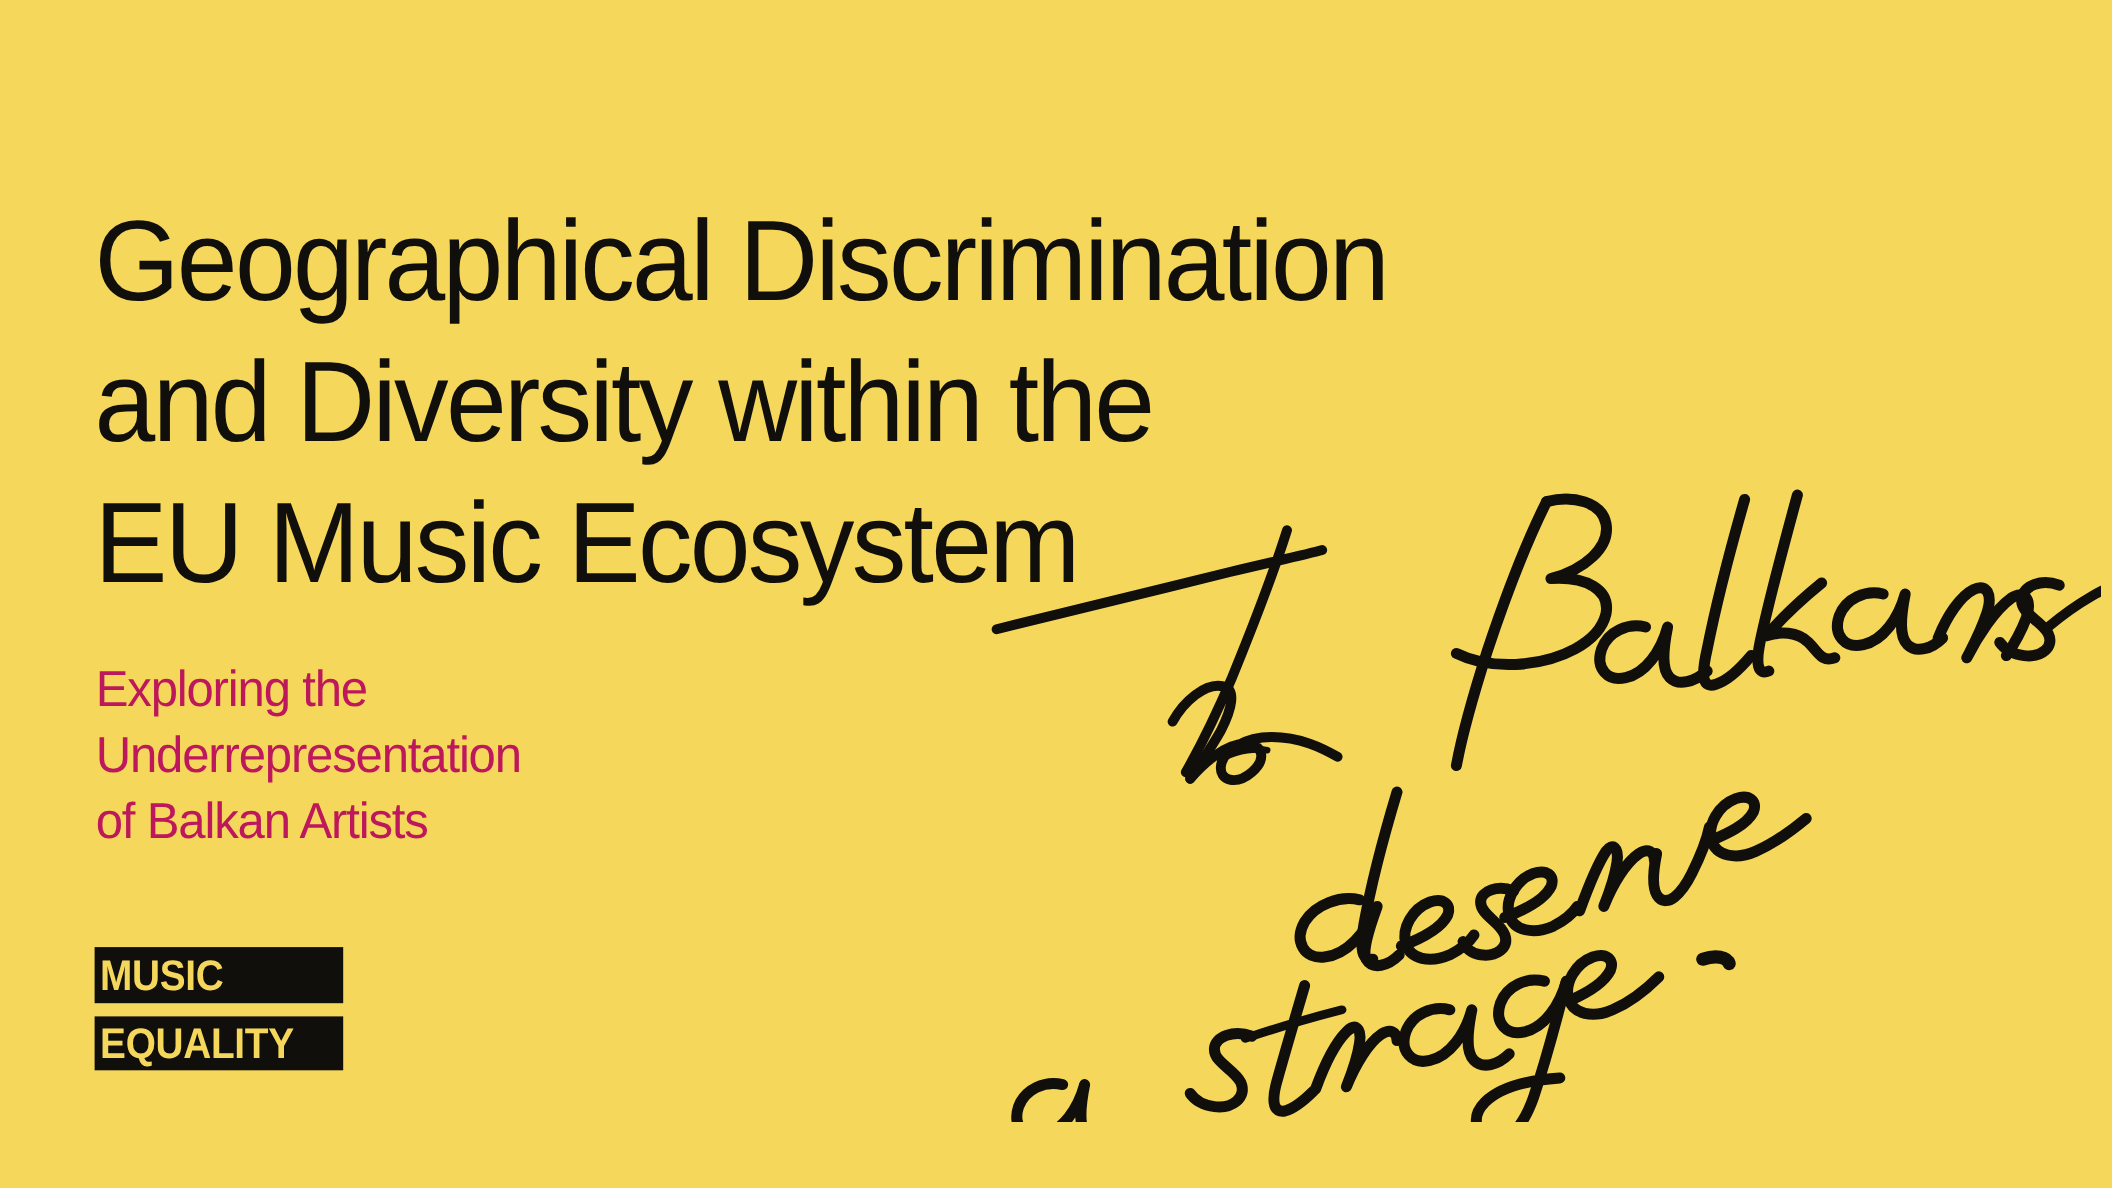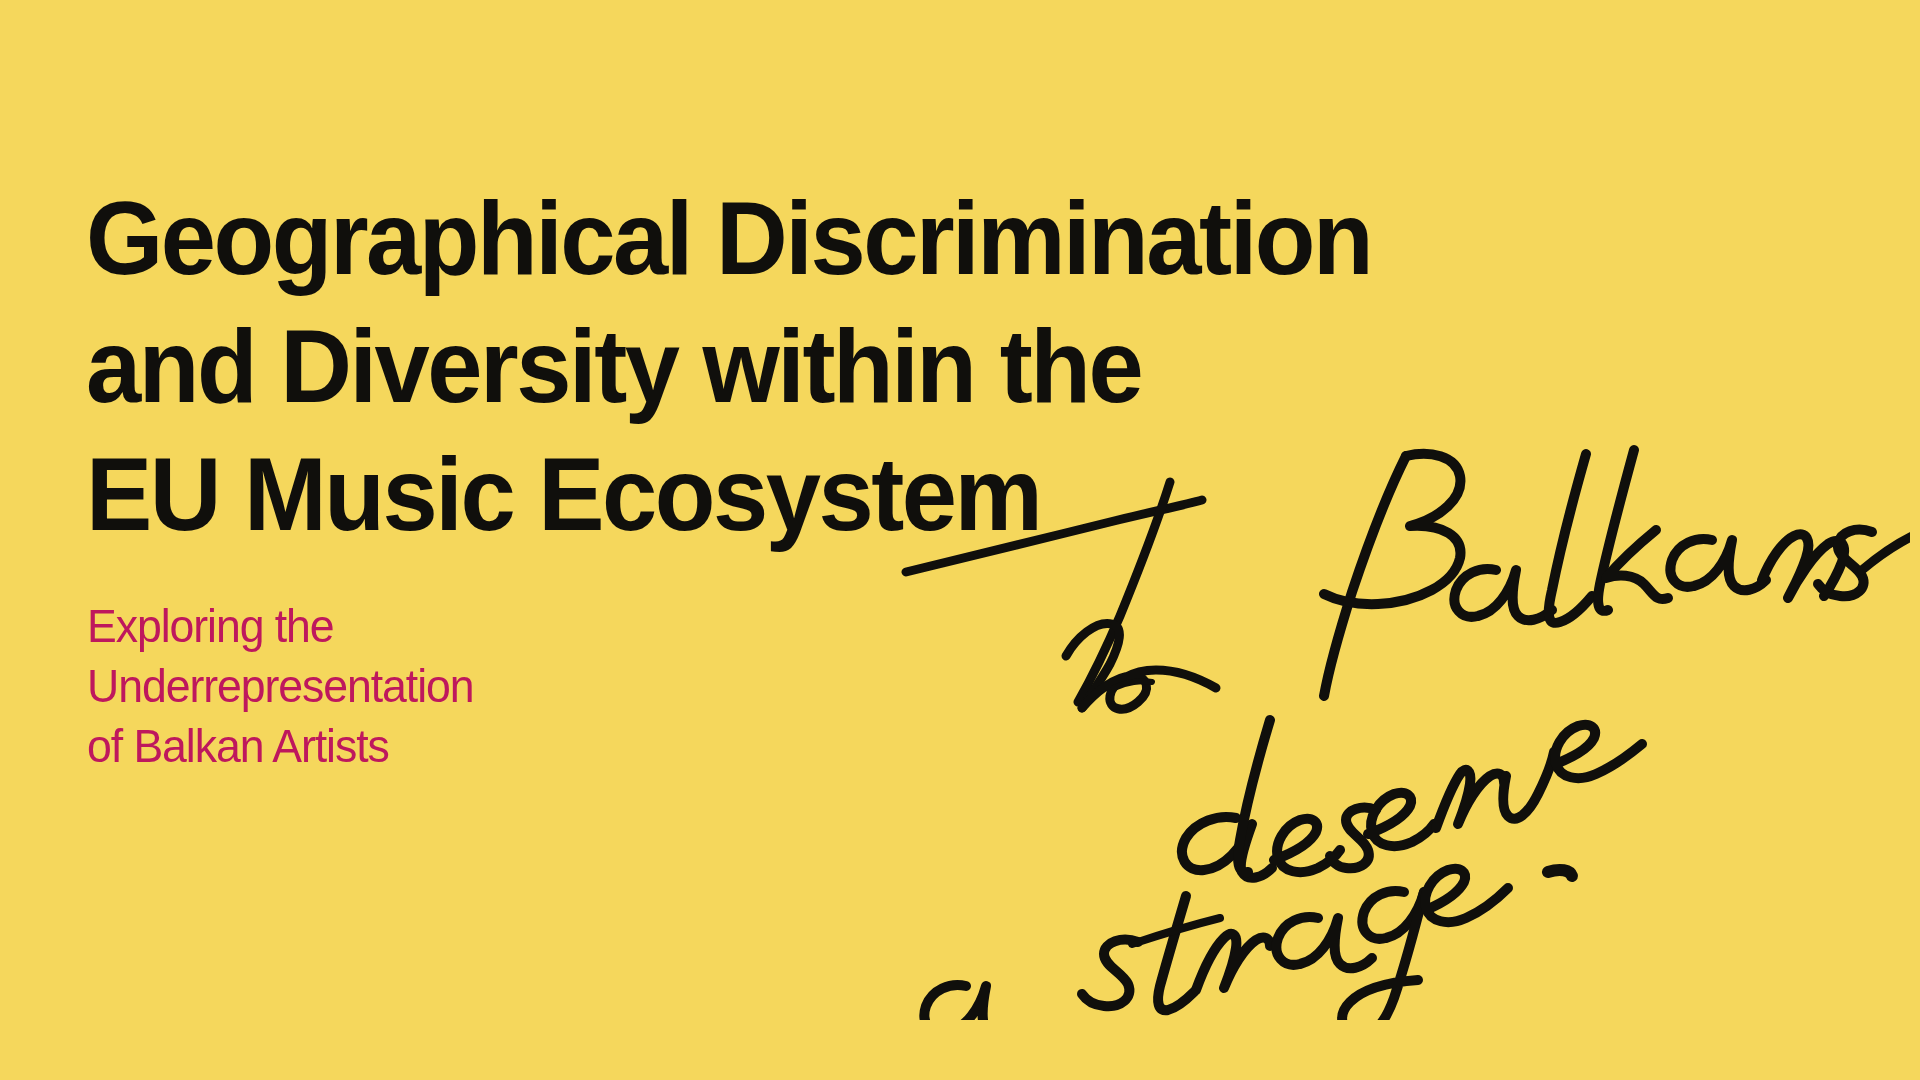--- a/index.html
+++ b/index.html
@@ -25,21 +25,21 @@
   }
 
   
   .headline {
     position: absolute;
     left: 86px;
     top: 104px;
     width: 1480px;
     color: #100f0c;
     font-family: "Liberation Sans", sans-serif;
-    font-weight: 700;
+    font-weight: 400;
     font-size: 104px;
     line-height: 128px;
     letter-spacing: -2.6px;
     white-space: nowrap;
   }
   .headline .hl-line {
     display: block;
     transform: scaleX(0.955);
     transform-origin: left center;
   }
@@ -125,20 +125,24 @@
     <span class="hl-line">and Diversity within the</span>
     <span class="hl-line">EU Music Ecosystem</span>
   </h1>
 
   <h2 class="subtitle">
     <span class="sub-line">Exploring the</span>
     <span class="sub-line">Underrepresentation</span>
     <span class="sub-line">of Balkan Artists</span>
   </h2>
 
+  <div class="logo">
+    <div class="logo-bar logo-bar-music"><span>MUSIC</span></div>
+    <div class="logo-bar logo-bar-equality"><span>EQUALITY</span></div>
+  </div>
 
   <div class="script">
     <svg viewBox="0 0 1040 600" xmlns="http://www.w3.org/2000/svg" aria-hidden="true">
       <g fill="none" stroke="#100f0c" stroke-linecap="round" stroke-linejoin="round">
 
         <path d="M36 152 C 95 138, 175 118, 248 100 C 290 90, 318 84, 332 80" stroke-width="9"></path>
 
         <path d="M300 62 C 288 100, 268 152, 250 196 C 232 238, 216 268, 208 282" stroke-width="9"></path>
 
         <path d="M196 236 C 206 218, 226 200, 242 204 C 254 207, 250 224, 240 244 C 230 262, 218 278, 212 288" stroke-width="9"></path>

